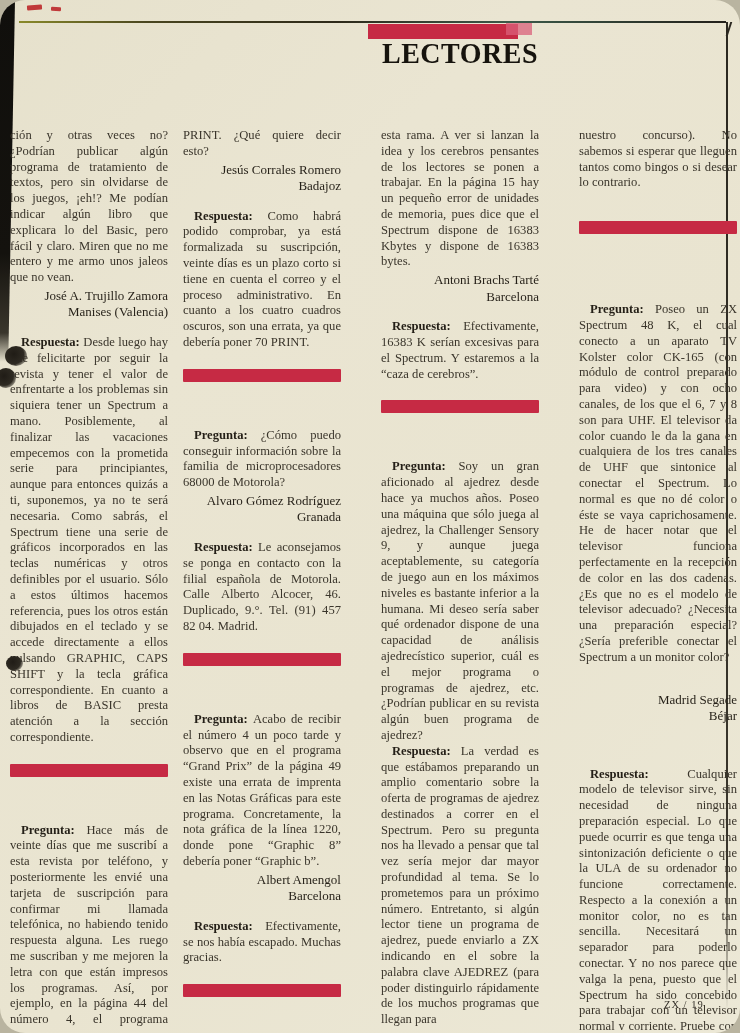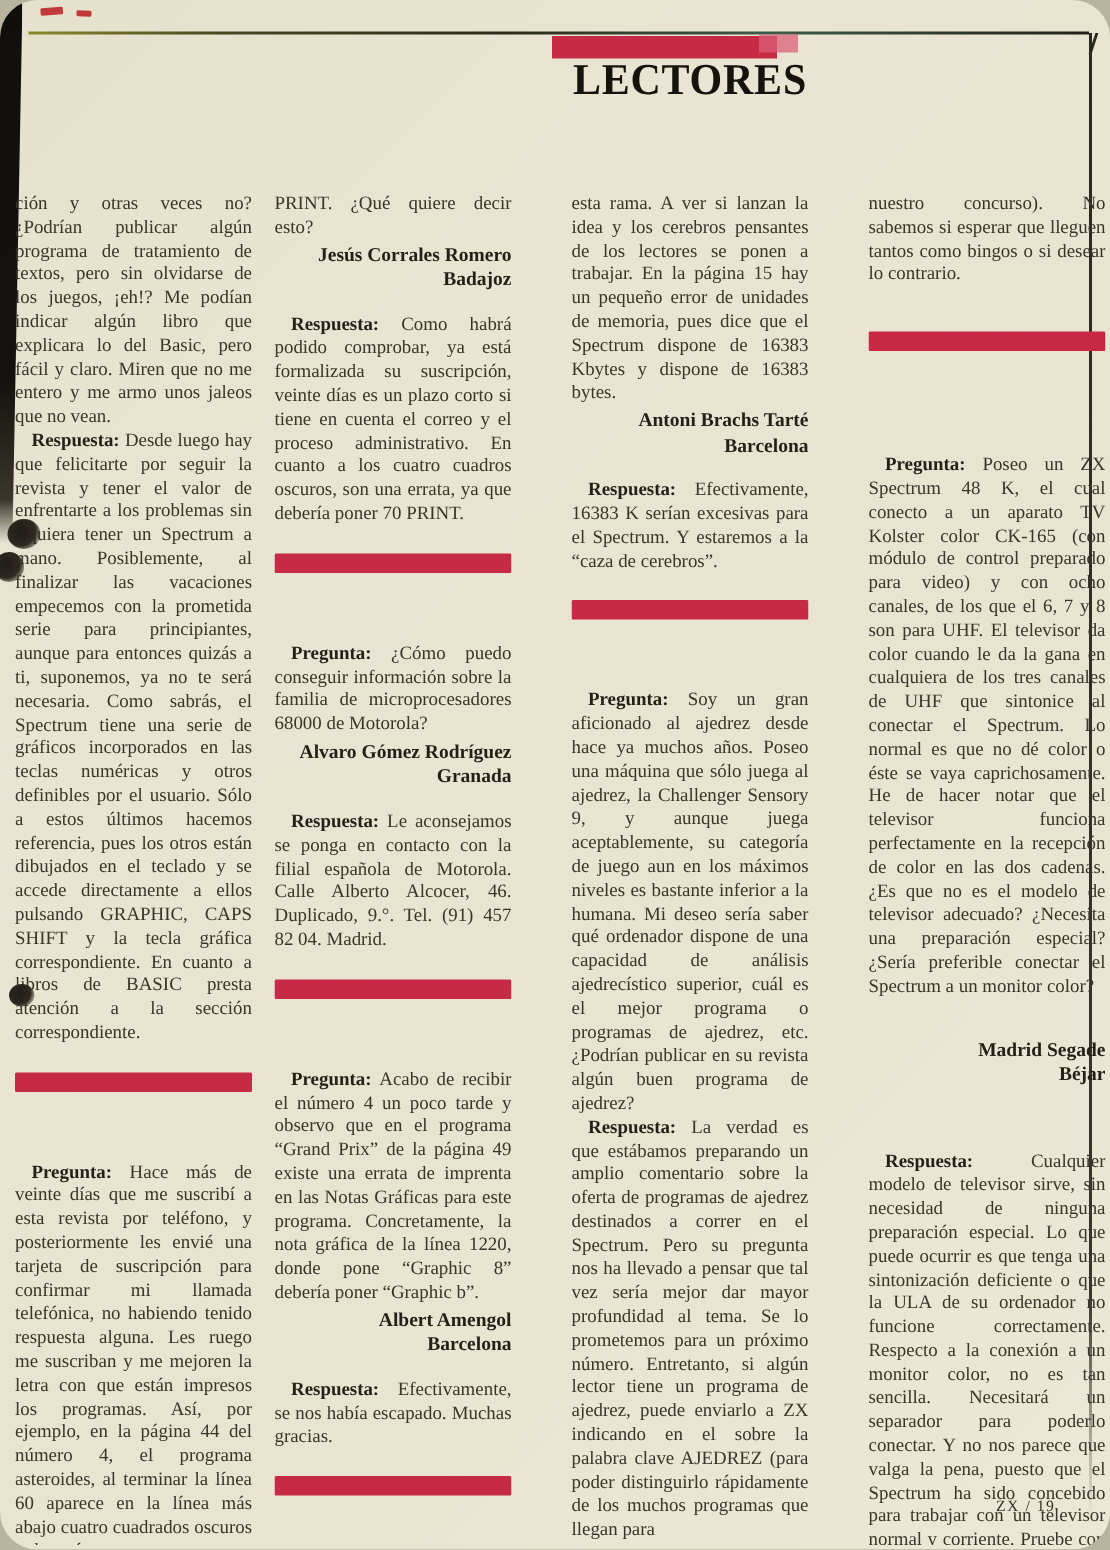--- a/index.html
+++ b/index.html
@@ -35,21 +35,21 @@
   .page-title{position:absolute;left:382px;top:38px;width:200px;
     font-weight:700;font-size:28px;letter-spacing:.5px;color:#16130d;
     transform:scaleY(1.05);}
   
   .col{position:absolute;top:128px;width:158px;height:902px;overflow:hidden;
     font-size:12.6px;line-height:15.8px;text-align:justify;}
   .col1{left:10px;} .col2{left:183px;} .col3{left:381px;} .col4{left:579px;}
   .para{margin:0;}
   .para.indent{text-indent:11px;}
   .para strong{font-weight:700;color:#241f17;}
-  .sig{margin-top:2px;font-weight:700;text-align:right;color:#241f17;
+  .sig{margin-top:2px;font-weight:400;text-align:right;color:#241f17;
     font-size:13px;line-height:16.5px;}
   .sig + .para{margin-top:14px;}
   .sig.spaced{margin-top:26px;margin-bottom:42px;}
   .sep{height:13px;margin:18px 0 46px 0;border-radius:1px;}
   .sep.wide-gap{margin:30px 0 68px 0;}
   .page-num{position:absolute;left:664px;top:999px;
     font-weight:400;font-size:10.5px;color:#35312a;letter-spacing:1px;}
 </style>
 </head>
 <body>
@@ -62,20 +62,24 @@
   <div class="top-rule"></div>
   <div class="right-rule"></div>
   <div class="corner-notch"></div>
 
   <div class="title-bar" style="background: rgb(198, 42, 68);"></div>
   <div class="title-bar-light" style="background: rgb(217, 96, 122);"></div>
   <div class="page-title">LECTORES</div>
 
   <div class="col col1">
       <p class="para">ción y otras veces no? ¿Podrían publicar algún programa de tratamiento de textos, pero sin olvidarse de los juegos, ¡eh!? Me podían indicar algún libro que explicara lo del Basic, pero fácil y claro. Miren que no me entero y me armo unos jaleos que no vean.</p>
+      <div class="sig">
+        <div>José A. Trujillo Zamora</div>
+        <div>Manises (Valencia)</div>
+      </div>
       <p class="para indent"><strong>Respuesta: </strong>Desde luego hay que felicitarte por seguir la revista y tener el valor de enfrentarte a los problemas sin siquiera tener un Spectrum a mano. Posiblemente, al finalizar las vacaciones empecemos con la prometida serie para principiantes, aunque para entonces quizás a ti, suponemos, ya no te será necesaria. Como sabrás, el Spectrum tiene una serie de gráficos incorporados en las teclas numéricas y otros definibles por el usuario. Sólo a estos últimos hacemos referencia, pues los otros están dibujados en el teclado y se accede directamente a ellos pulsando GRAPHIC, CAPS SHIFT y la tecla gráfica correspondiente. En cuanto a libros de BASIC presta atención a la sección correspondiente.</p>
       <div class="sep" style="background: rgb(198, 42, 68);"></div>
       <p class="para indent"><strong>Pregunta: </strong>Hace más de veinte días que me suscribí a esta revista por teléfono, y posteriormente les envié una tarjeta de suscripción para confirmar mi llamada telefónica, no habiendo tenido respuesta alguna. Les ruego me suscriban y me mejoren la letra con que están impresos los programas. Así, por ejemplo, en la página 44 del número 4, el programa asteroides, al terminar la línea 60 aparece en la línea más abajo cuatro cuadrados oscuros y después</p>
     </div>
   <div class="col col2">
       <p class="para">PRINT. ¿Qué quiere decir esto?</p>
       <div class="sig">
         <div>Jesús Corrales Romero</div>
         <div>Badajoz</div>
       </div>

